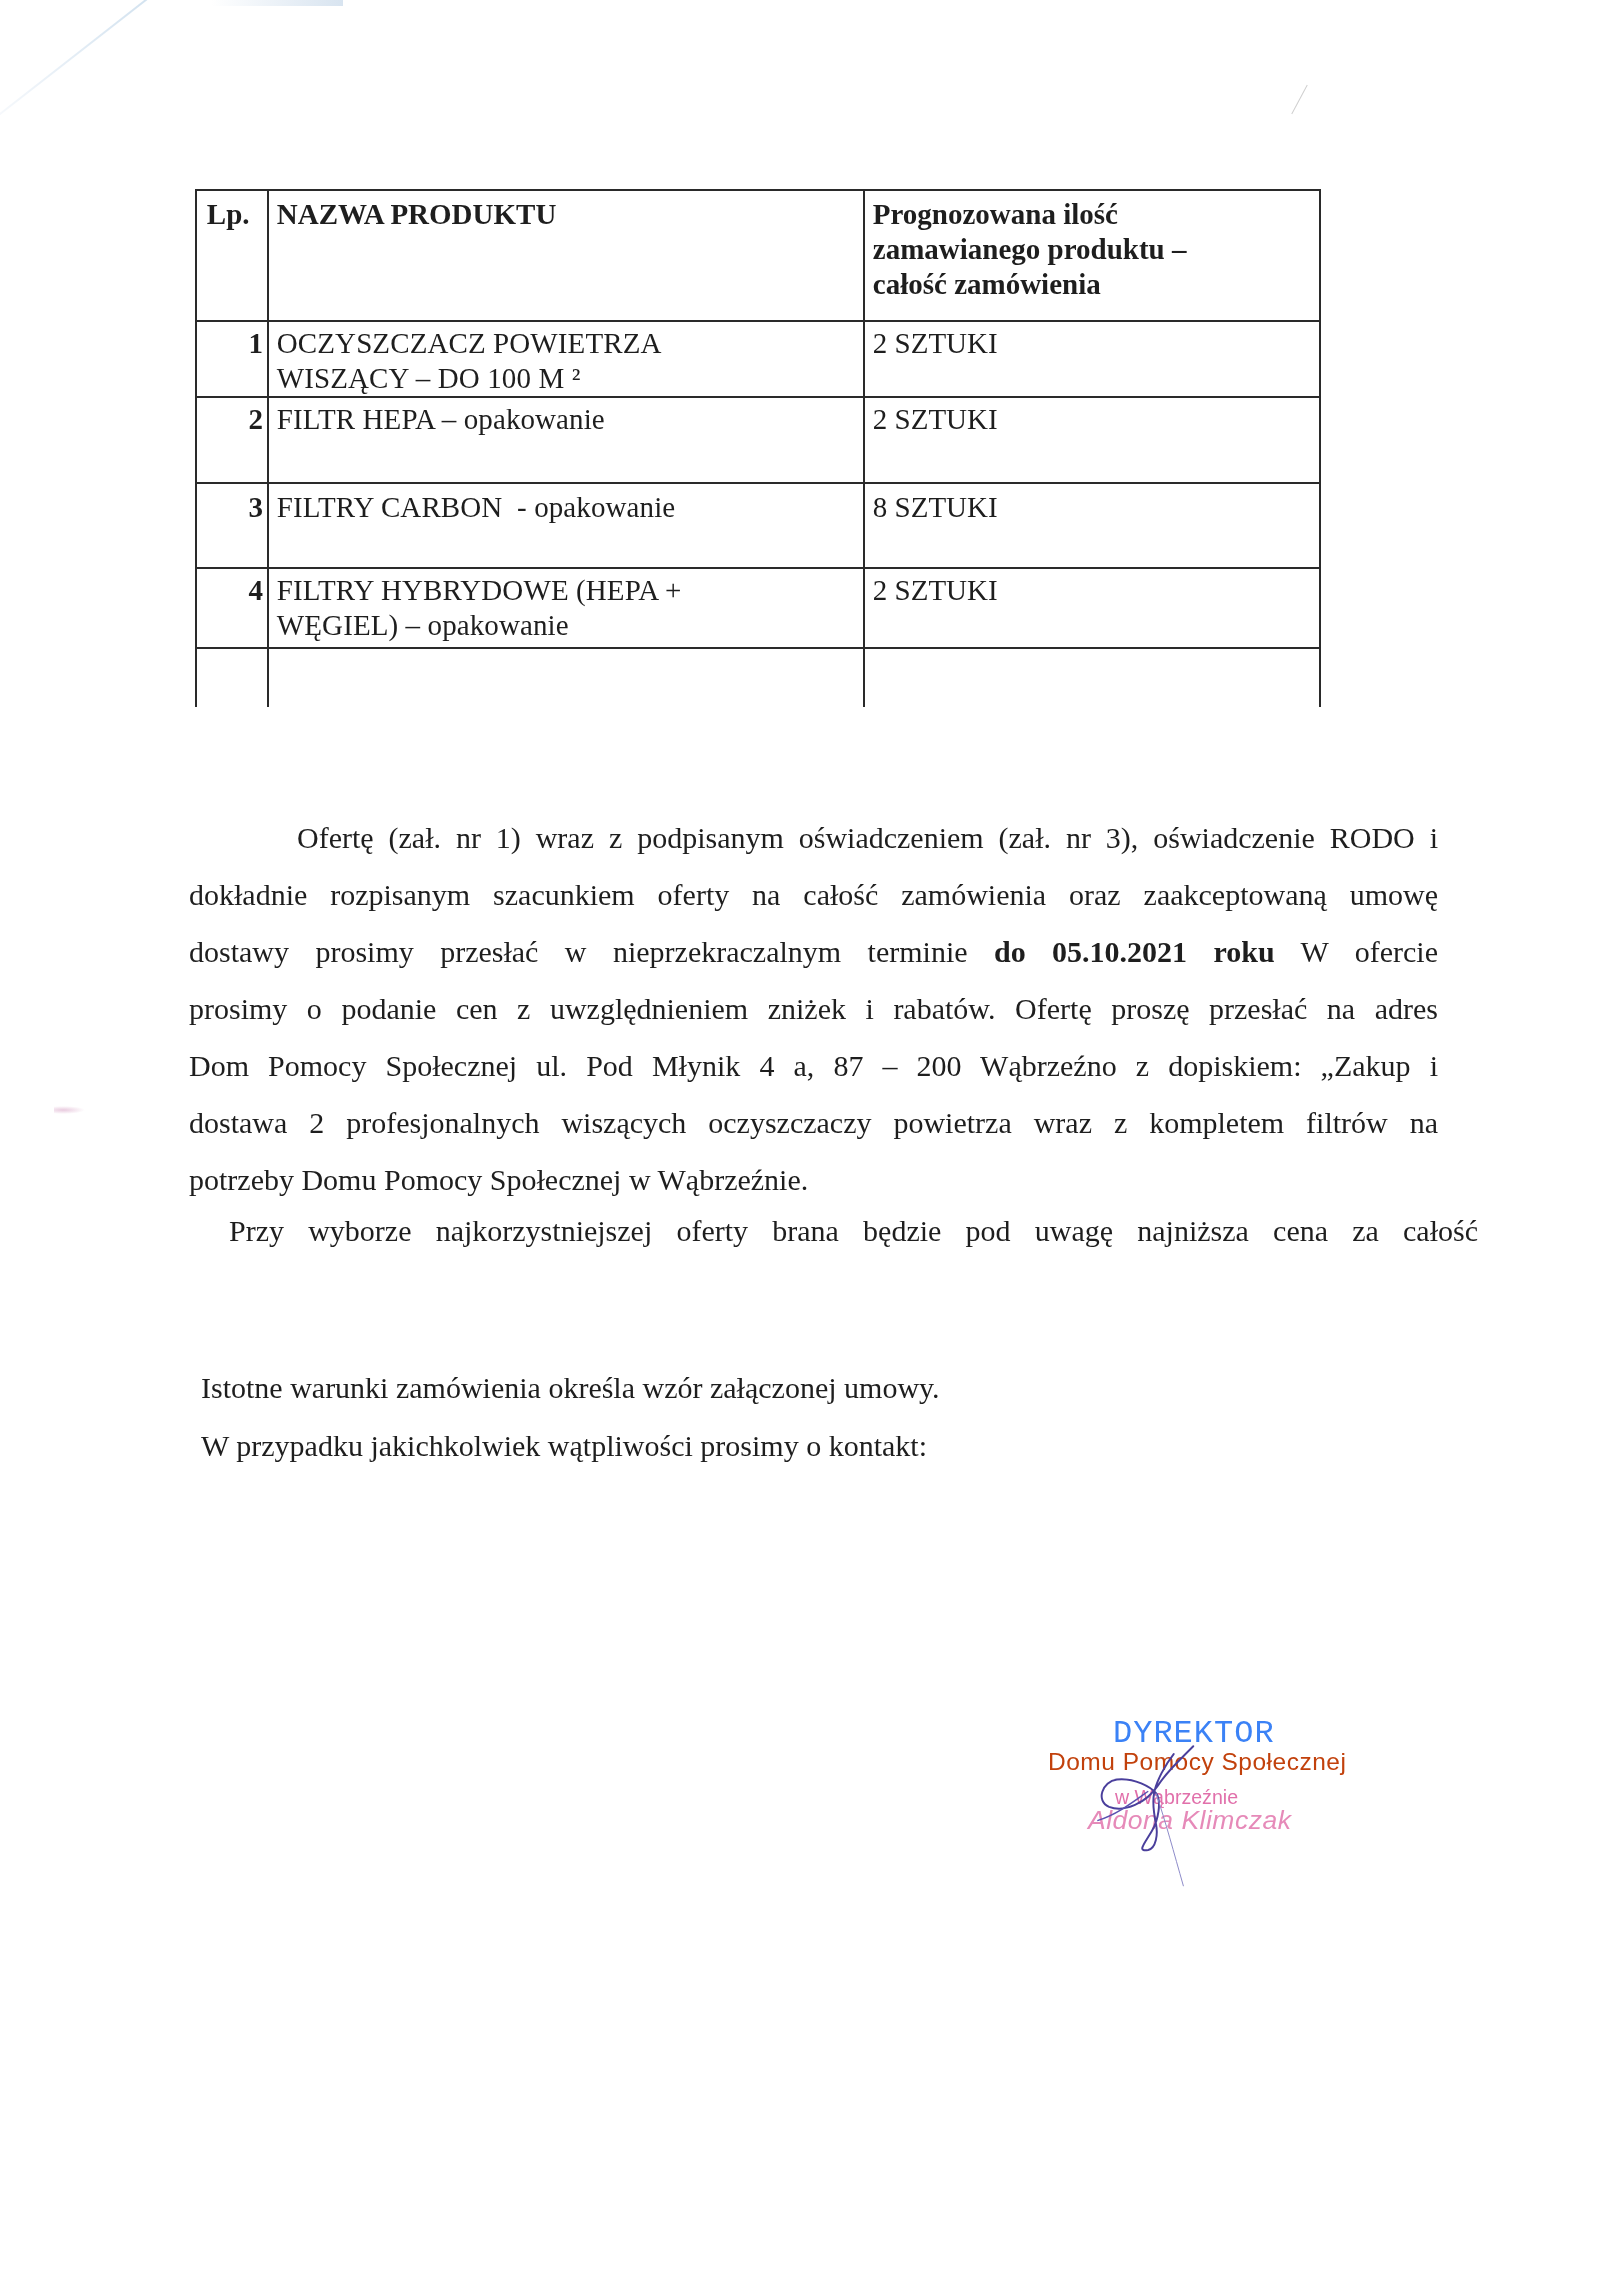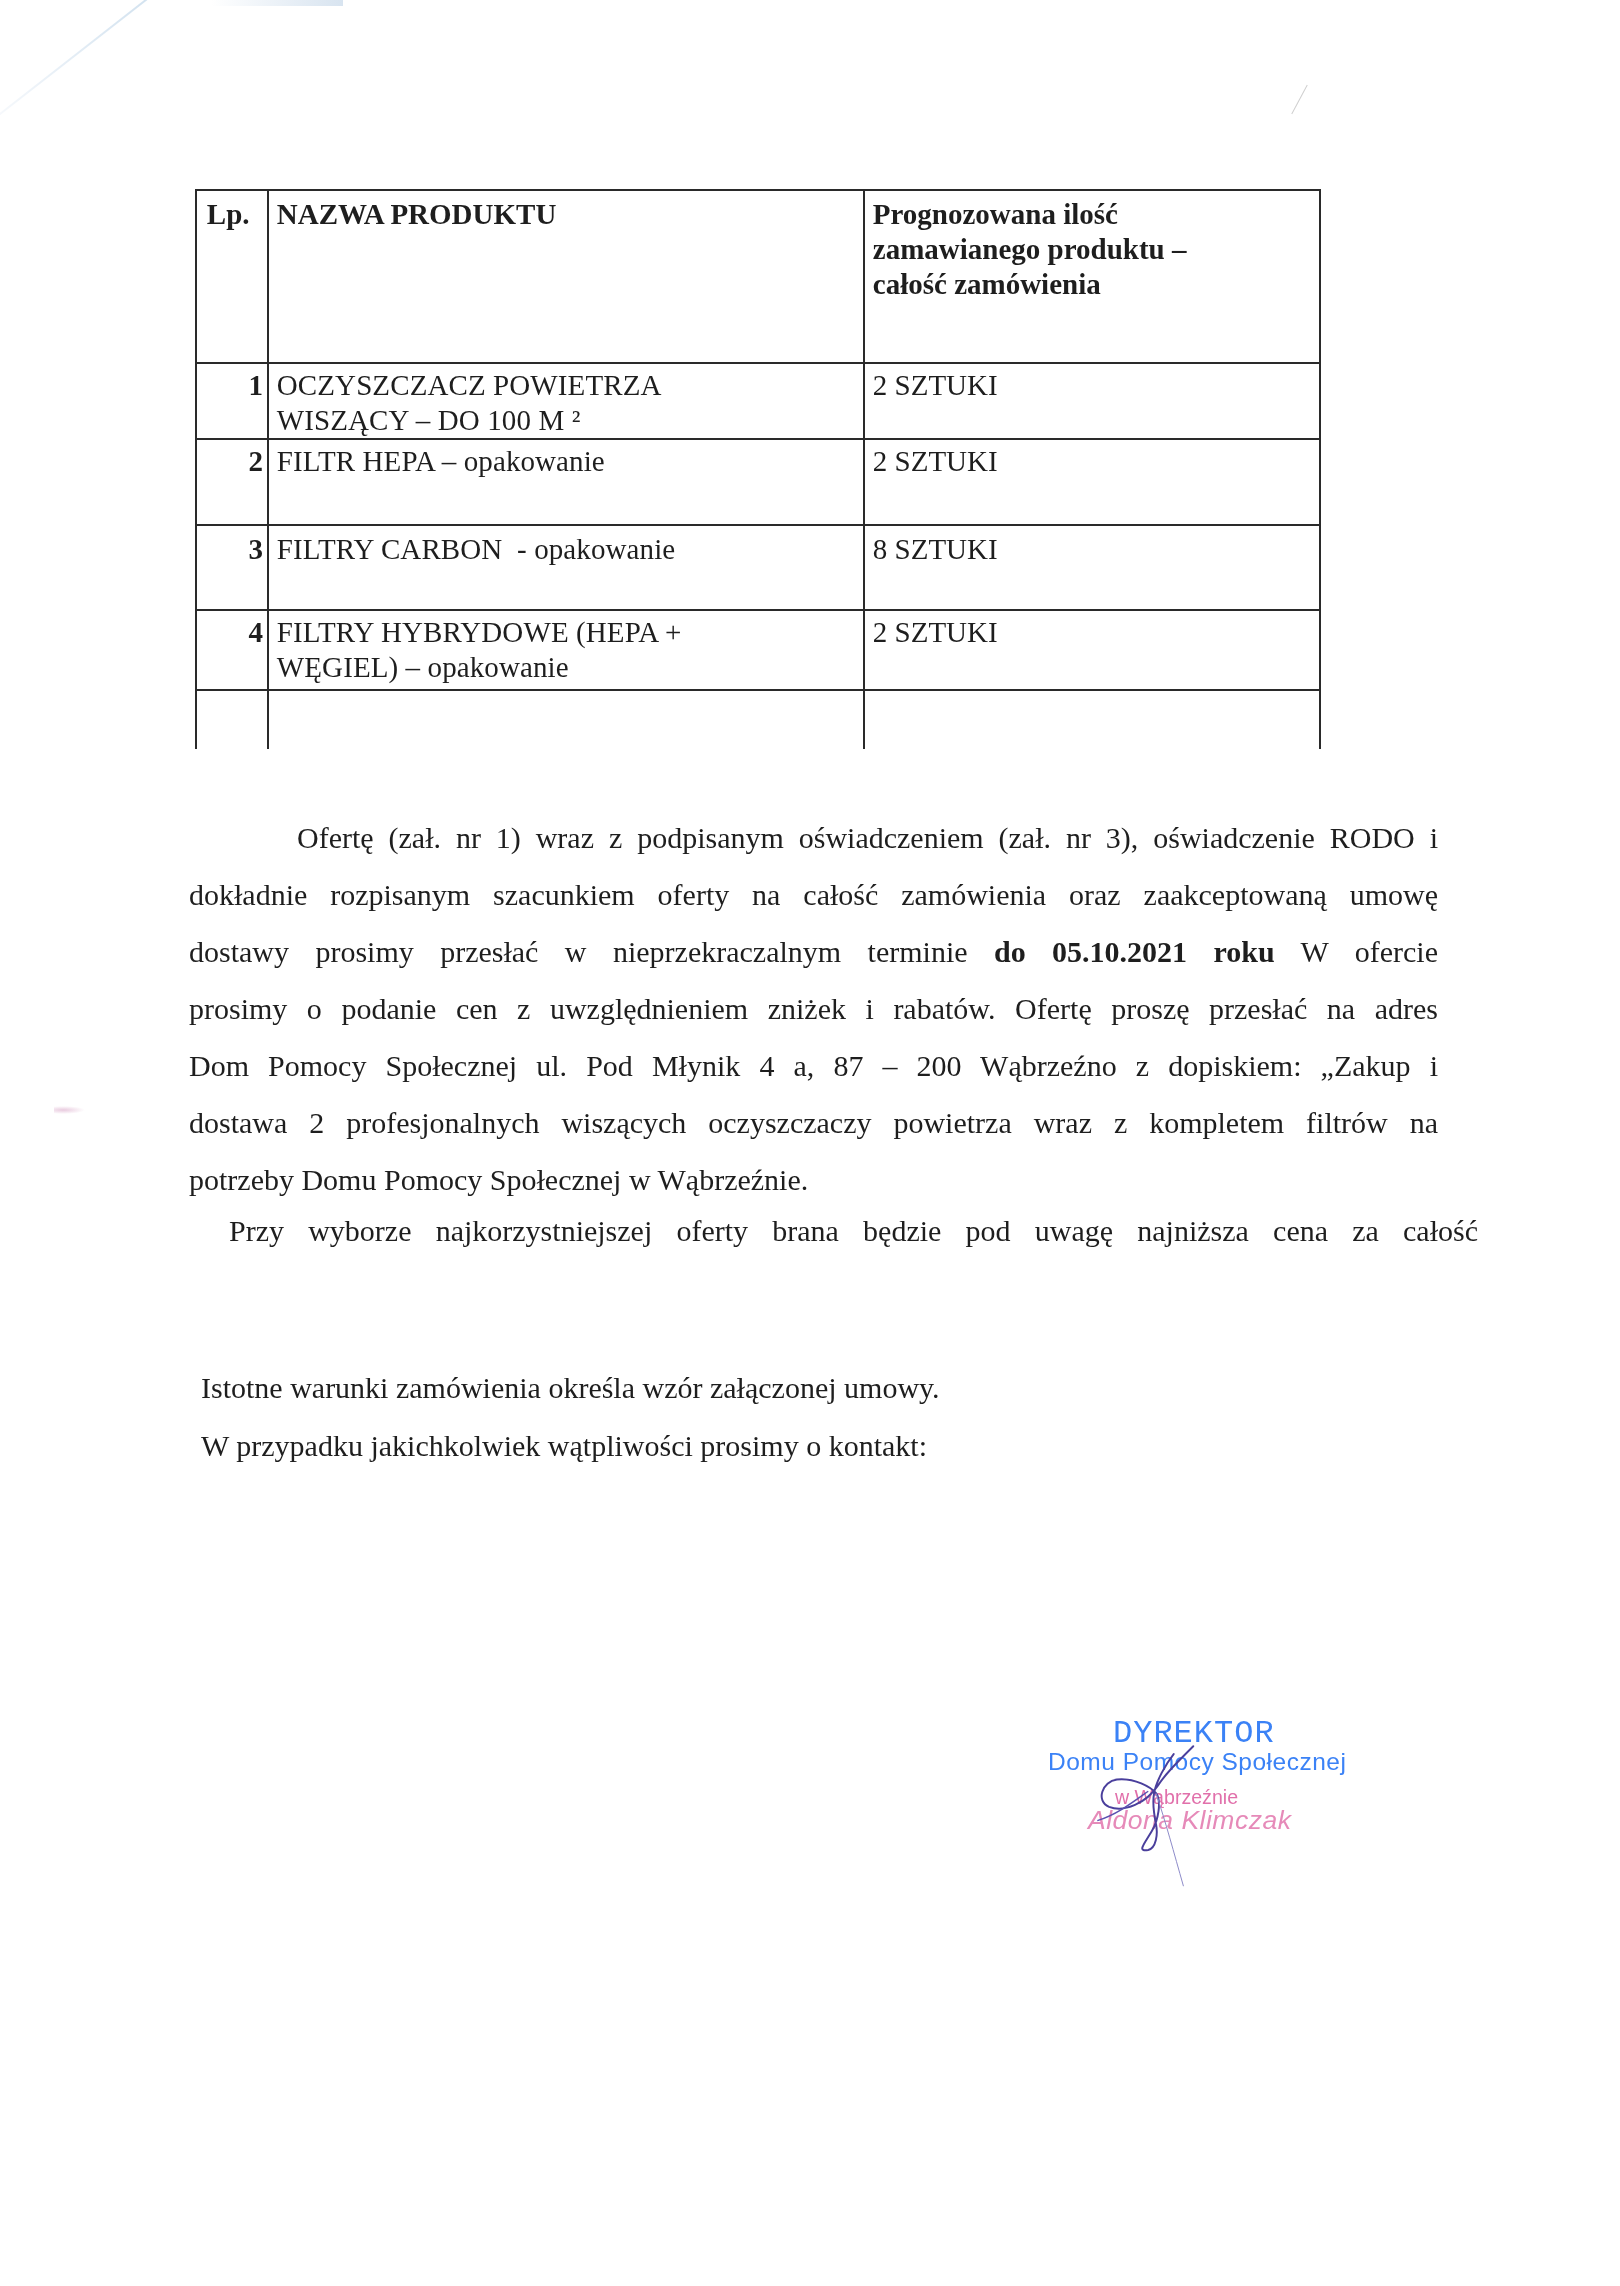--- a/index.html
+++ b/index.html
@@ -67,21 +67,21 @@
     .order-table col.c-qty { width: 456px; }
     .order-table td, .order-table th {
       border: 2px solid #2a2a2a;
       vertical-align: top;
       padding: 5.9px 7.8px 0 7.8px;
       font-weight: normal;
       text-align: left;
     }
     .order-table thead th {
       font-weight: bold;
-      height: 173px;
+      height: 131px;
       border-bottom-width: 2.9px;
     }
     .order-table thead th.h-lp { padding-left: 9.8px; }
     .order-table td.lp {
       text-align: right;
       font-weight: bold;
       padding-right: 3.9px;
     }
     .order-table tr.r1 td { height: 76px; padding-top: 3.9px; }
     .order-table tr.r2 td { height: 86px; padding-top: 3.9px; }
@@ -163,21 +163,21 @@
       left: 94px; top: 9.8px;
       font-size: 32px;
       letter-spacing: 1px;
       color: #3b82f6;
       font-family: Liberation Mono, monospace;
     }
     .stamp .s-org {
       position: absolute;
       left: 29px; top: 43px;
       font-size: 24.5px;
-      color: #3b82f6;
+      color: #c2410c;
       letter-spacing: 0.5px;
     }
     .stamp .s-city {
       position: absolute;
       left: 96px; top: 81px;
       font-size: 19.6px;
       color: #e170ab;
     }
     .stamp .s-name {
       position: absolute;

